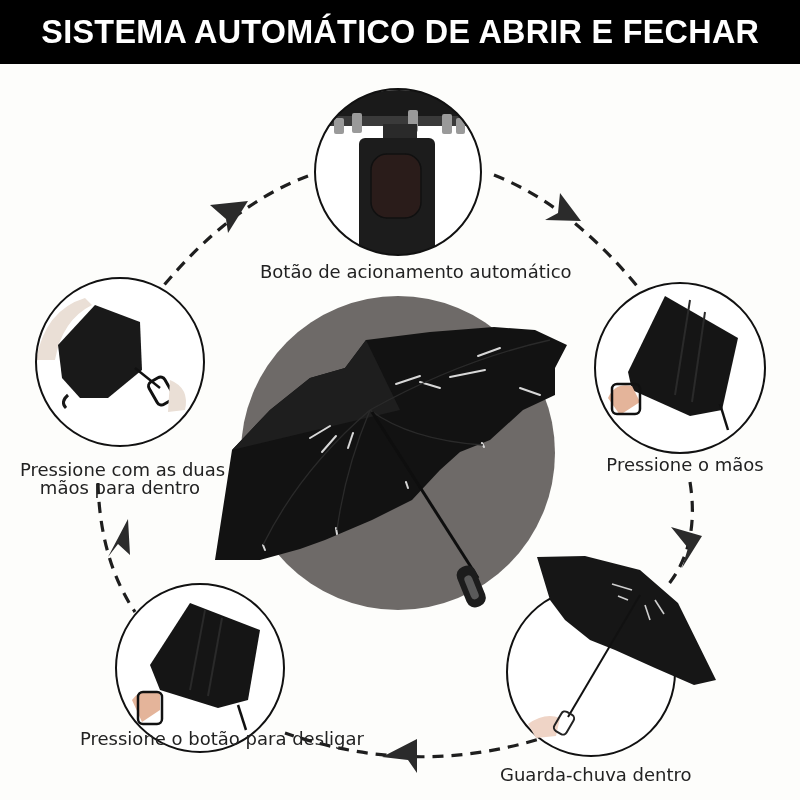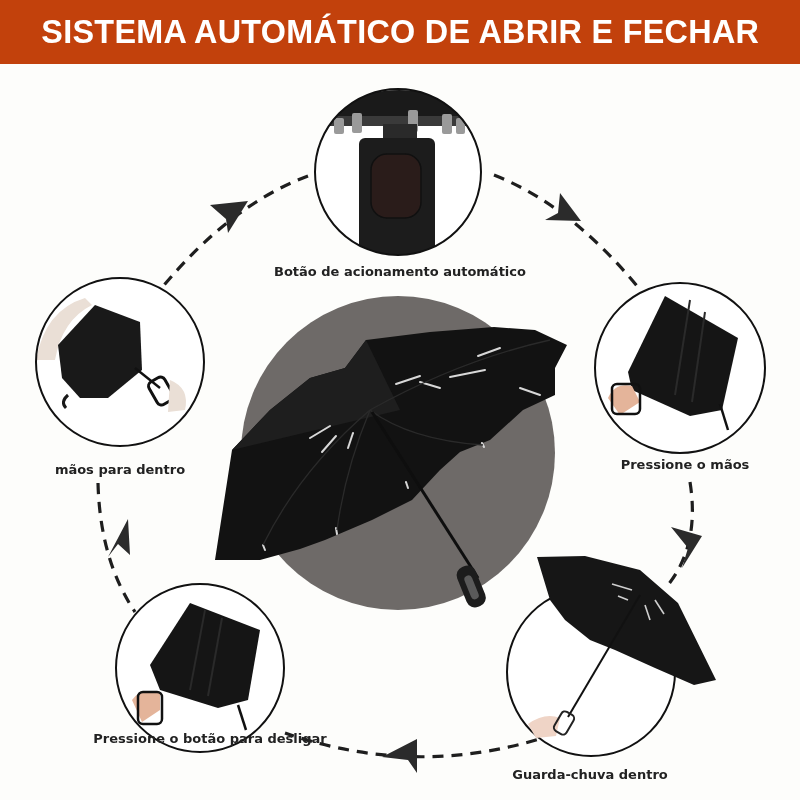--- a/index.html
+++ b/index.html
@@ -4,35 +4,34 @@
 <style>
   html, body { margin: 0; padding: 0; }
   body {
     width: 800px; height: 800px; overflow: hidden;
     background: #fdfdfb;
     font-family: "DejaVu Sans", sans-serif;
     position: relative;
   }
   .header {
     position: absolute; left: 0; top: 0; width: 800px; height: 64px;
-    background: #c2410c;
+    background: #000000;
     display: flex; align-items: center; justify-content: center;
   }
   .header h1 {
     margin: 0; color: #ffffff;
     font-family: "Liberation Sans", sans-serif;
     font-weight: bold; font-size: 33px; letter-spacing: 0.3px;
     transform: scaleX(0.98);
   }
   .stage { position: absolute; left: 0; top: 0; width: 800px; height: 800px; }
   .label {
-    position: absolute; color: #222; font-size: 13px;
+    position: absolute; color: #222; font-size: 18px;
     font-family: "DejaVu Sans", sans-serif; text-align: center; line-height: 18px;
     white-space: nowrap;
-    font-weight: bold;
   }
 </style>
 </head>
 <body>
 
 <div class="header">
   <h1>SISTEMA AUTOMÁTICO DE ABRIR E FECHAR</h1>
 </div>
 
 <svg class="stage" width="800" height="800" viewBox="0 0 800 800" xmlns="http://www.w3.org/2000/svg">
@@ -172,20 +171,21 @@
     </g>
     <line x1="640" y1="595" x2="568" y2="717" stroke="#111" stroke-width="2"></line>
     <path d="M 528 724 Q 545 712 560 718 L 556 736 L 536 738 Z" fill="#efd4c6"></path>
     <rect x="557" y="712" width="14" height="22" rx="4" fill="none" stroke="#222" stroke-width="2" transform="rotate(30 564 723)"></rect>
   </g>
 </svg>
 
 <div class="label" style="left:260px; top:263px; width:280px;">Botão de acionamento automático</div>
 
 <div class="label" style="left:20px; top:461px; width:200px;">
+  <div>Pressione com as duas</div>
   <div>mãos para dentro</div>
 </div>
 
 <div class="label" style="left:590px; top:456px; width:190px;">Pressione o mãos</div>
 
 <div class="label" style="left:80px; top:730px; width:260px;">Pressione o botão para desligar</div>
 
 <div class="label" style="left:500px; top:766px; width:180px;">Guarda-chuva dentro</div>
 
 </body></html>

